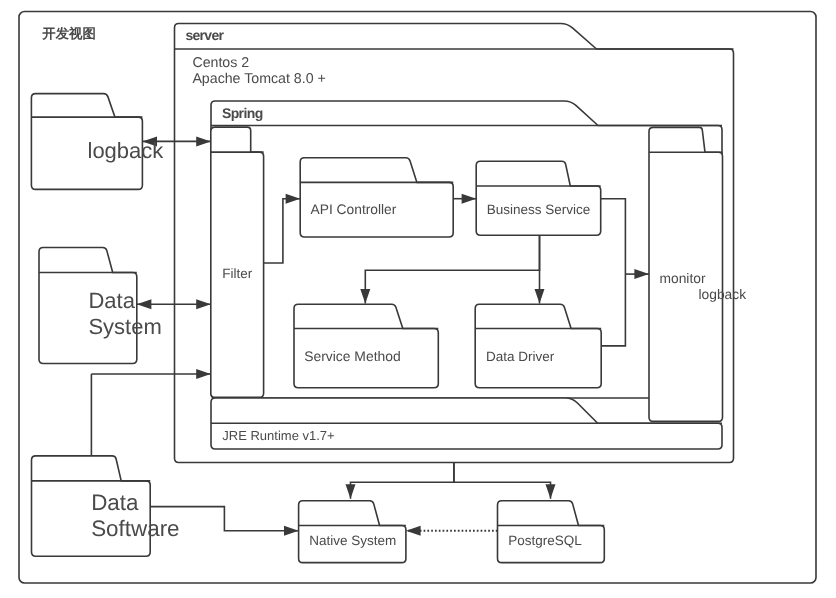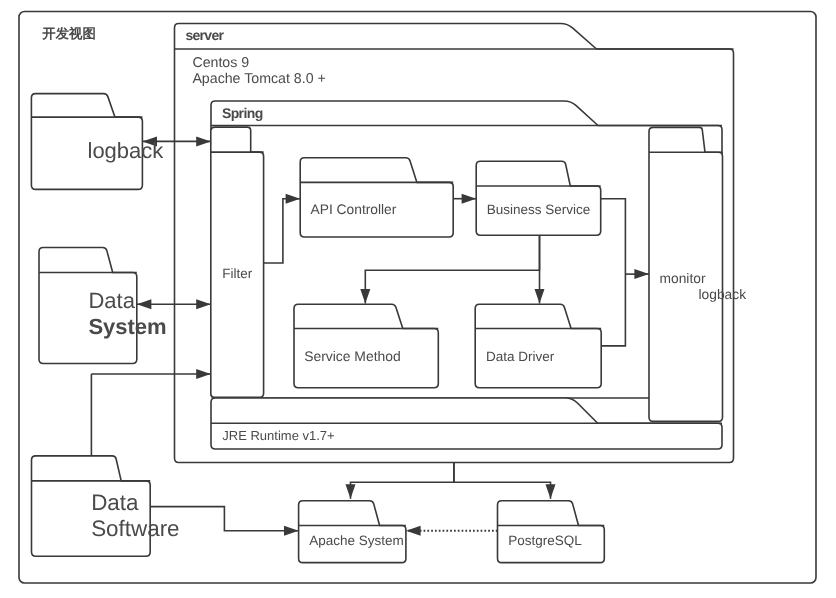--- a/index.html
+++ b/index.html
@@ -135,21 +135,21 @@
 
   <div id="labels">
     <span class="lbl" style="left: 42.3px; top: 27.473px; font-size: 13.4px; color: rgb(74, 74, 74); font-weight: 700;">
         <span class="ln" style="top: 0px;">开发视图</span>
       </span>
     <span class="lbl" style="left: 87.5px; top: 140.09px; font-size: 22px; color: rgb(74, 74, 74); transform: translateX(-50%);">
         <span class="ln" style="top: 0px;">logback</span>
       </span>
     <span class="lbl" style="left: 88.4px; top: 290.09px; font-size: 22px; color: rgb(74, 74, 74); transform: translateX(-50%);">
         <span class="ln" style="top: 0px;">Data</span>
-        <span class="ln" style="top: 25.7px; font-weight: bold;">System</span>
+        <span class="ln" style="top: 25.7px;">System</span>
       </span>
     <span class="lbl" style="left: 91.2px; top: 492.028px; font-size: 22.4px; color: rgb(74, 74, 74); transform: translateX(-50%);">
         <span class="ln" style="top: 0px;">Data</span>
         <span class="ln" style="top: 25.7px;">Software</span>
       </span>
     <span class="lbl" style="left: 185.4px; top: 28.33px; font-size: 14px; color: rgb(74, 74, 74); font-weight: 700; letter-spacing: -0.7px;">
         <span class="ln" style="top: 0px;">server</span>
       </span>
     <span class="lbl" style="left: 221.9px; top: 106.33px; font-size: 14px; color: rgb(74, 74, 74); font-weight: 700; letter-spacing: -0.6px;">
         <span class="ln" style="top: 0px;">Spring</span>
@@ -170,25 +170,25 @@
         <span class="ln" style="top: 0px;">Data Driver</span>
       </span>
     <span class="lbl" style="left: 659.5px; top: 272.311px; font-size: 13.8px; color: rgb(74, 74, 74);">
         <span class="ln" style="top: 0px;">monitor</span>
         <span class="ln" style="top: 16px; margin-left: 39px;">logback</span>
       </span>
     <span class="lbl" style="left: 222.3px; top: 429.035px; font-size: 13px; color: rgb(74, 74, 74);">
         <span class="ln" style="top: 0px;">JRE Runtime v1.7+</span>
       </span>
     <span class="lbl" style="left: 309.2px; top: 534.183px; font-size: 13.5px; color: rgb(74, 74, 74);">
-        <span class="ln" style="top: 0px;">Apache System</span>
+        <span class="ln" style="top: 0px;">Native System</span>
       </span>
     <span class="lbl" style="left: 508.3px; top: 534.183px; font-size: 13.5px; color: rgb(74, 74, 74);">
         <span class="ln" style="top: 0px;">PostgreSQL</span>
       </span>
     <span class="lbl" style="left: 192.4px; top: 56.049px; font-size: 14.2px; color: rgb(74, 74, 74);">
-        <span class="ln" style="top: 0px;">Centos 9</span>
+        <span class="ln" style="top: 0px;">Centos 2</span>
       </span>
     <span class="lbl" style="left: 192.4px; top: 71.949px; font-size: 14.2px; color: rgb(74, 74, 74);">
         <span class="ln" style="top: 0px;">Apache Tomcat 8.0 +</span>
       </span>
   </div>
 </div>
 
 </body></html>

